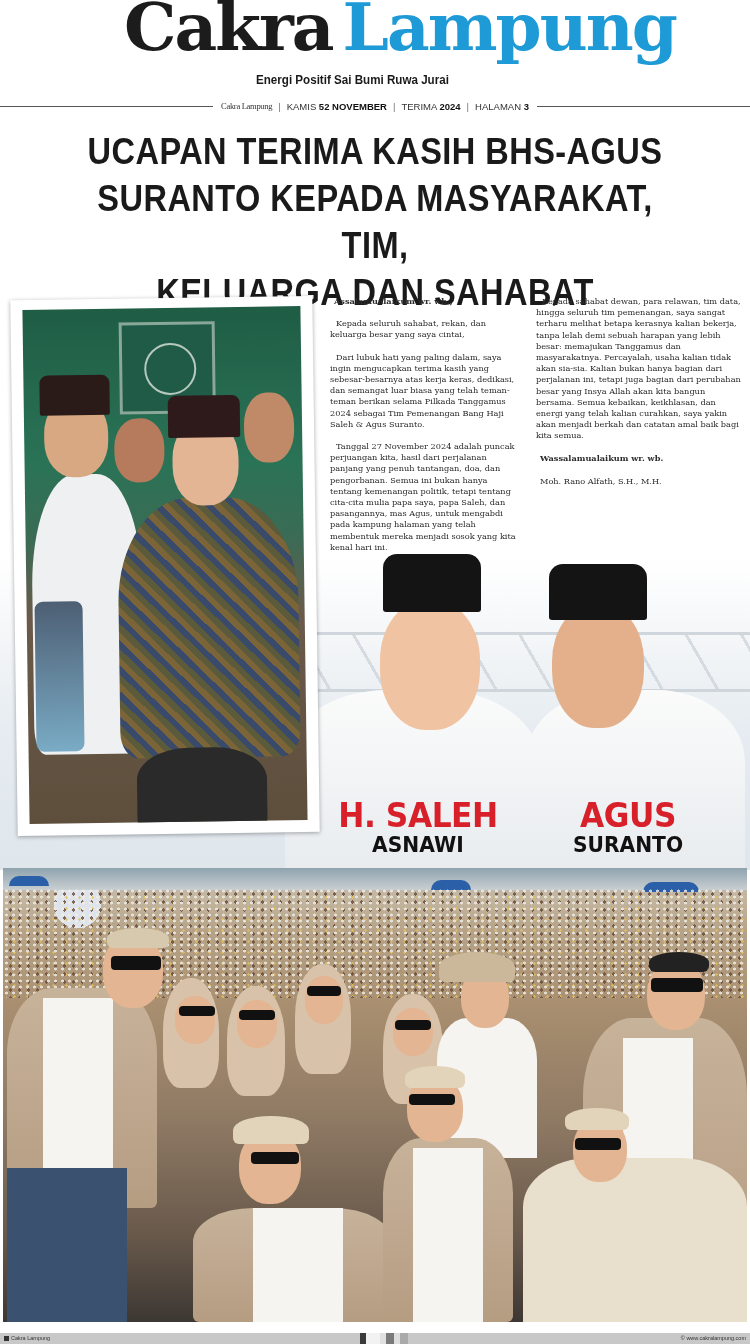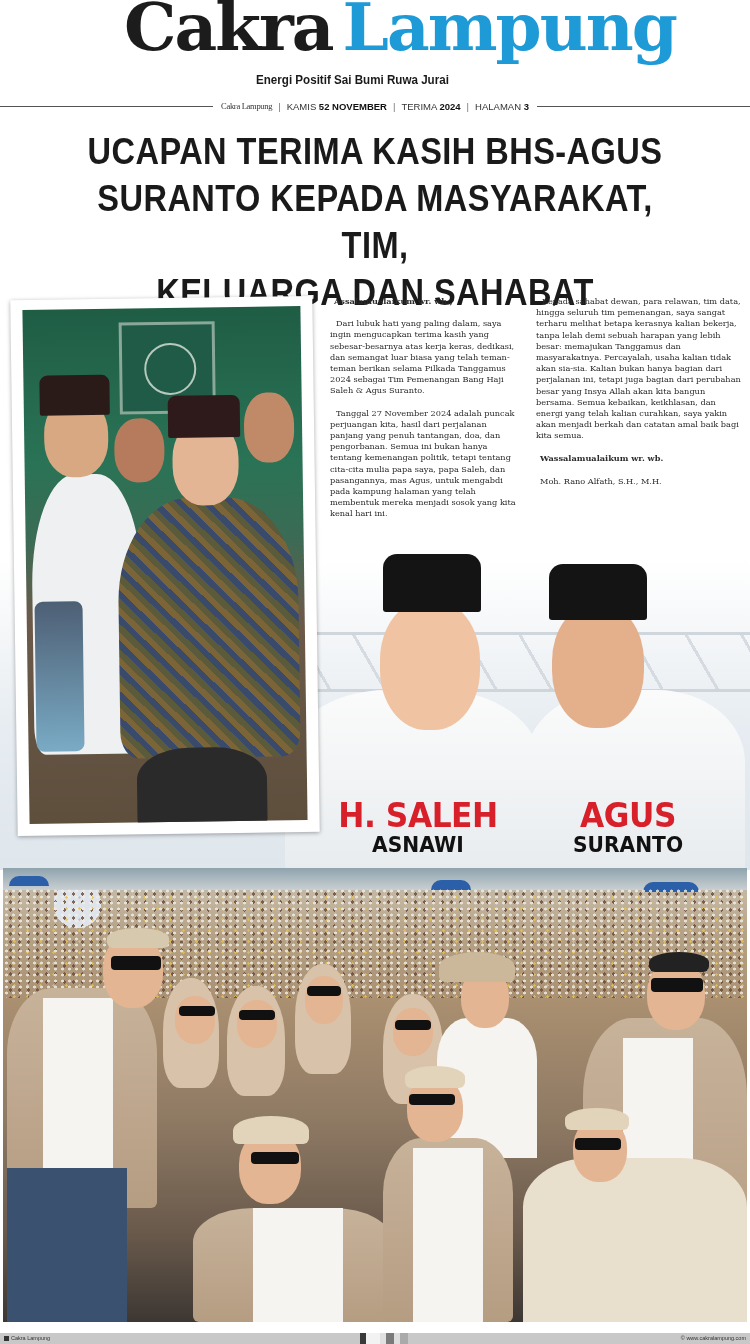--- a/index.html
+++ b/index.html
@@ -147,20 +147,21 @@
   <span class="first">H. SALEH</span>
   <span class="last">ASNAWI</span>
 </div>
 <div class="cand-name n2">
   <span class="first">AGUS</span>
   <span class="last">SURANTO</span>
 </div>
 
 <div class="article col1">
   <p class="greet">Assalamualaikum wr. wb.,</p>
+  <p>Kepada seluruh sahabat, rekan, dan keluarga besar yang saya cintai,</p>
   <p>Dari lubuk hati yang paling dalam, saya ingin mengucapkan terima kasih yang sebesar-besarnya atas kerja keras, dedikasi, dan semangat luar biasa yang telah teman-teman berikan selama Pilkada Tanggamus 2024 sebagai Tim Pemenangan Bang Haji Saleh &amp; Agus Suranto.</p>
   <p>Tanggal 27 November 2024 adalah puncak perjuangan kita, hasil dari perjalanan panjang yang penuh tantangan, doa, dan pengorbanan. Semua ini bukan hanya tentang kemenangan politik, tetapi tentang cita-cita mulia papa saya, papa Saleh, dan pasangannya, mas Agus, untuk mengabdi pada kampung halaman yang telah membentuk mereka menjadi sosok yang kita kenal hari ini.</p>
 </div>
 <div class="article col2">
   <p>Kepada sahabat dewan, para relawan, tim data, hingga seluruh tim pemenangan, saya sangat terharu melihat betapa kerasnya kalian bekerja, tanpa lelah demi sebuah harapan yang lebih besar: memajukan Tanggamus dan masyarakatnya. Percayalah, usaha kalian tidak akan sia-sia. Kalian bukan hanya bagian dari perjalanan ini, tetapi juga bagian dari perubahan besar yang Insya Allah akan kita bangun bersama. Semua kebaikan, keikhlasan, dan energi yang telah kalian curahkan, saya yakin akan menjadi berkah dan catatan amal baik bagi kita semua.</p>
   <p class="sign">Wassalamualaikum wr. wb.</p>
   <p class="signer">Moh. Rano Alfath, S.H., M.H.</p>
 </div>
 
 <figure class="polaroid">

